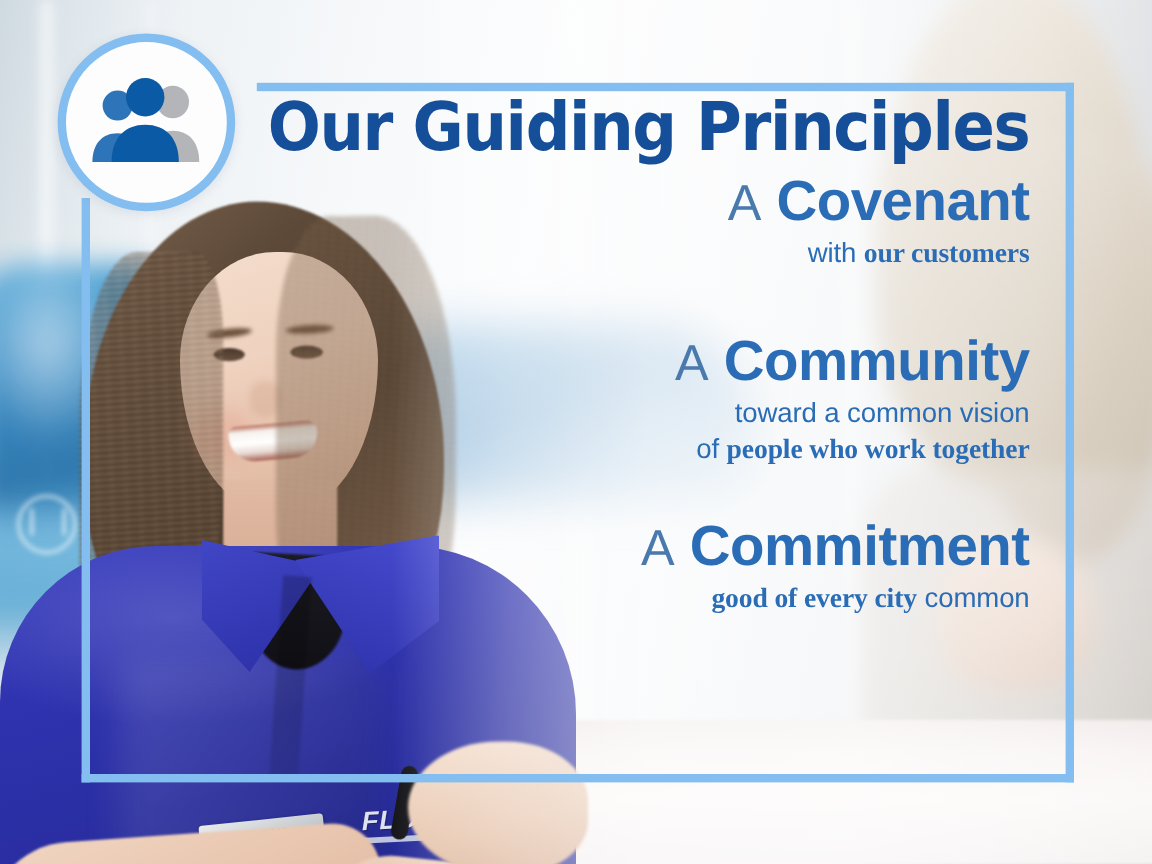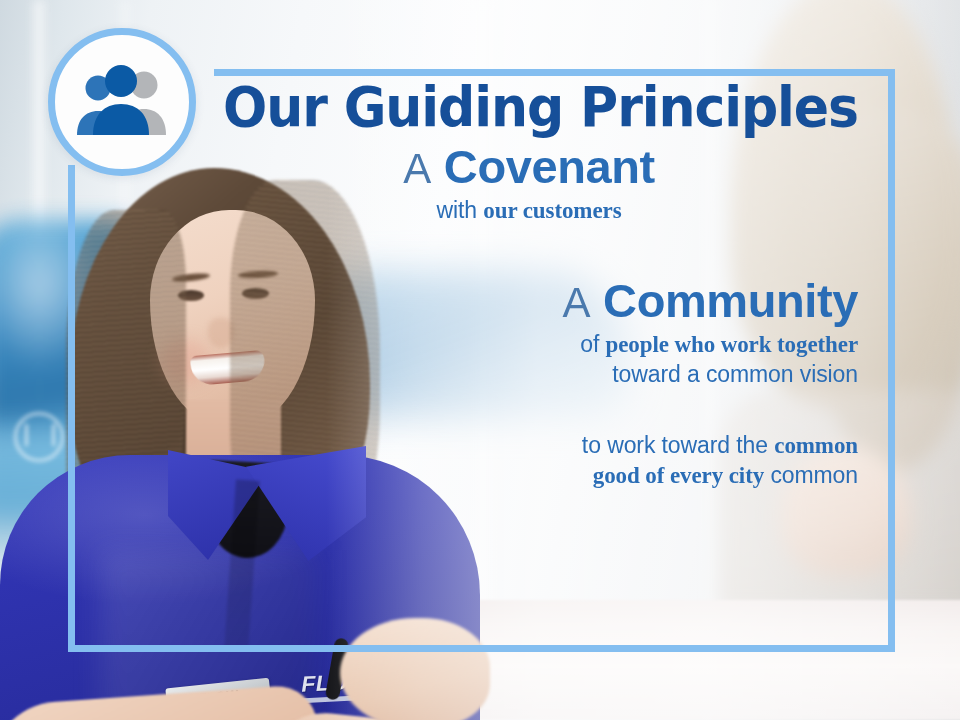--- a/index.html
+++ b/index.html
@@ -471,21 +471,21 @@
   .p-sub {
     font-size: 23px;
     line-height: 1.28;
     color: var(--blue);
     font-weight: 400;
     margin-top: 4px;
     letter-spacing: -.1px;
   }
   .p-sub b { font-weight: 700; font-family: Liberation Serif, serif; }
 
-  .pr-1 { margin-top: 8px; text-align: center; }
+  .pr-1 { margin-top: 8px; }
   .pr-2 { margin-top: 52px; }
   .pr-3 { margin-top: 42px; }
   .pr-3 .p-sub { max-width: 400px; margin-left: auto; }
 </style>
 </head>
 <body>
 
 <div id="stage" style="--frame: #84BEF0; --navy: #164F99; --blue: #2A6DB6;">
 
   <div class="photo">
@@ -576,26 +576,29 @@
           <div><span>with </span><b>our customers</b></div>
         </div>
     </div>
 
     <div class="principle pr-2">
       <div class="p-head">
         <span class="p-article">A</span>
         <span class="p-word">Community</span>
       </div>
       <div class="p-sub">
+          <div><span>toward a common vision</span></div>
           <div><span>of </span><b>people who work together</b></div>
-          <div><span>toward a common vision</span></div>
         </div>
     </div>
 
     <div class="principle pr-3">
+      <div class="p-head">
+        <span class="p-article">A</span>
+        <span class="p-word">Commitment</span>
+      </div>
       <div class="p-sub">
-          <div><span>to work toward the </span><b>common</b></div>
           <div><b>good of every city</b><span> common</span></div>
         </div>
     </div>
 
   </div>
 </div>
 
 </body></html>

